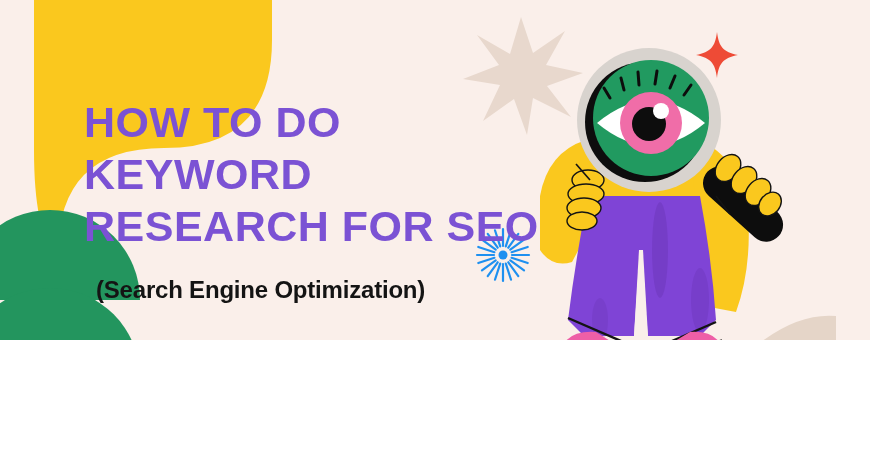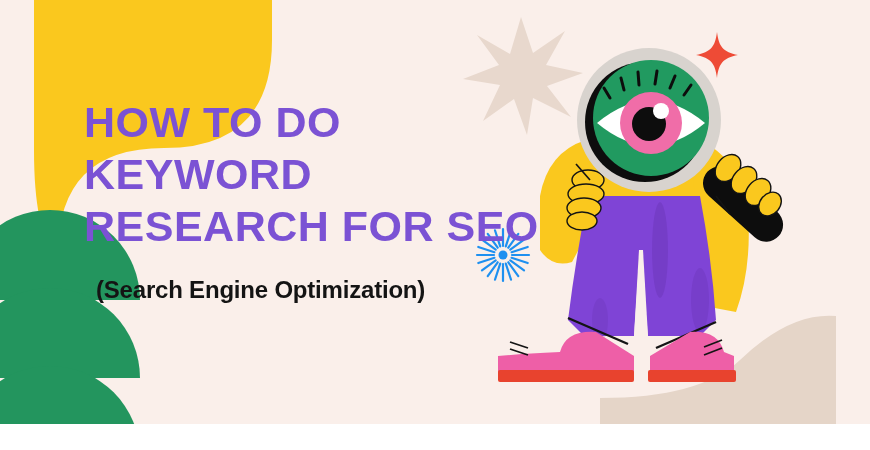--- a/index.html
+++ b/index.html
@@ -3,21 +3,21 @@
 <meta charset="utf-8">
 <style>
   html, body {
     margin: 0;
     padding: 0;
     background: #ffffff;
   }
   #banner {
     position: relative;
     width: 870px;
-    height: 424px;
+    height: 340px;
     overflow: hidden;
     background: #86efac;
     font-family: "Liberation Sans", sans-serif;
   }
   #bg-svg {
     position: absolute;
     left: 0;
     top: 0;
     width: 870px;
     height: 450px;

